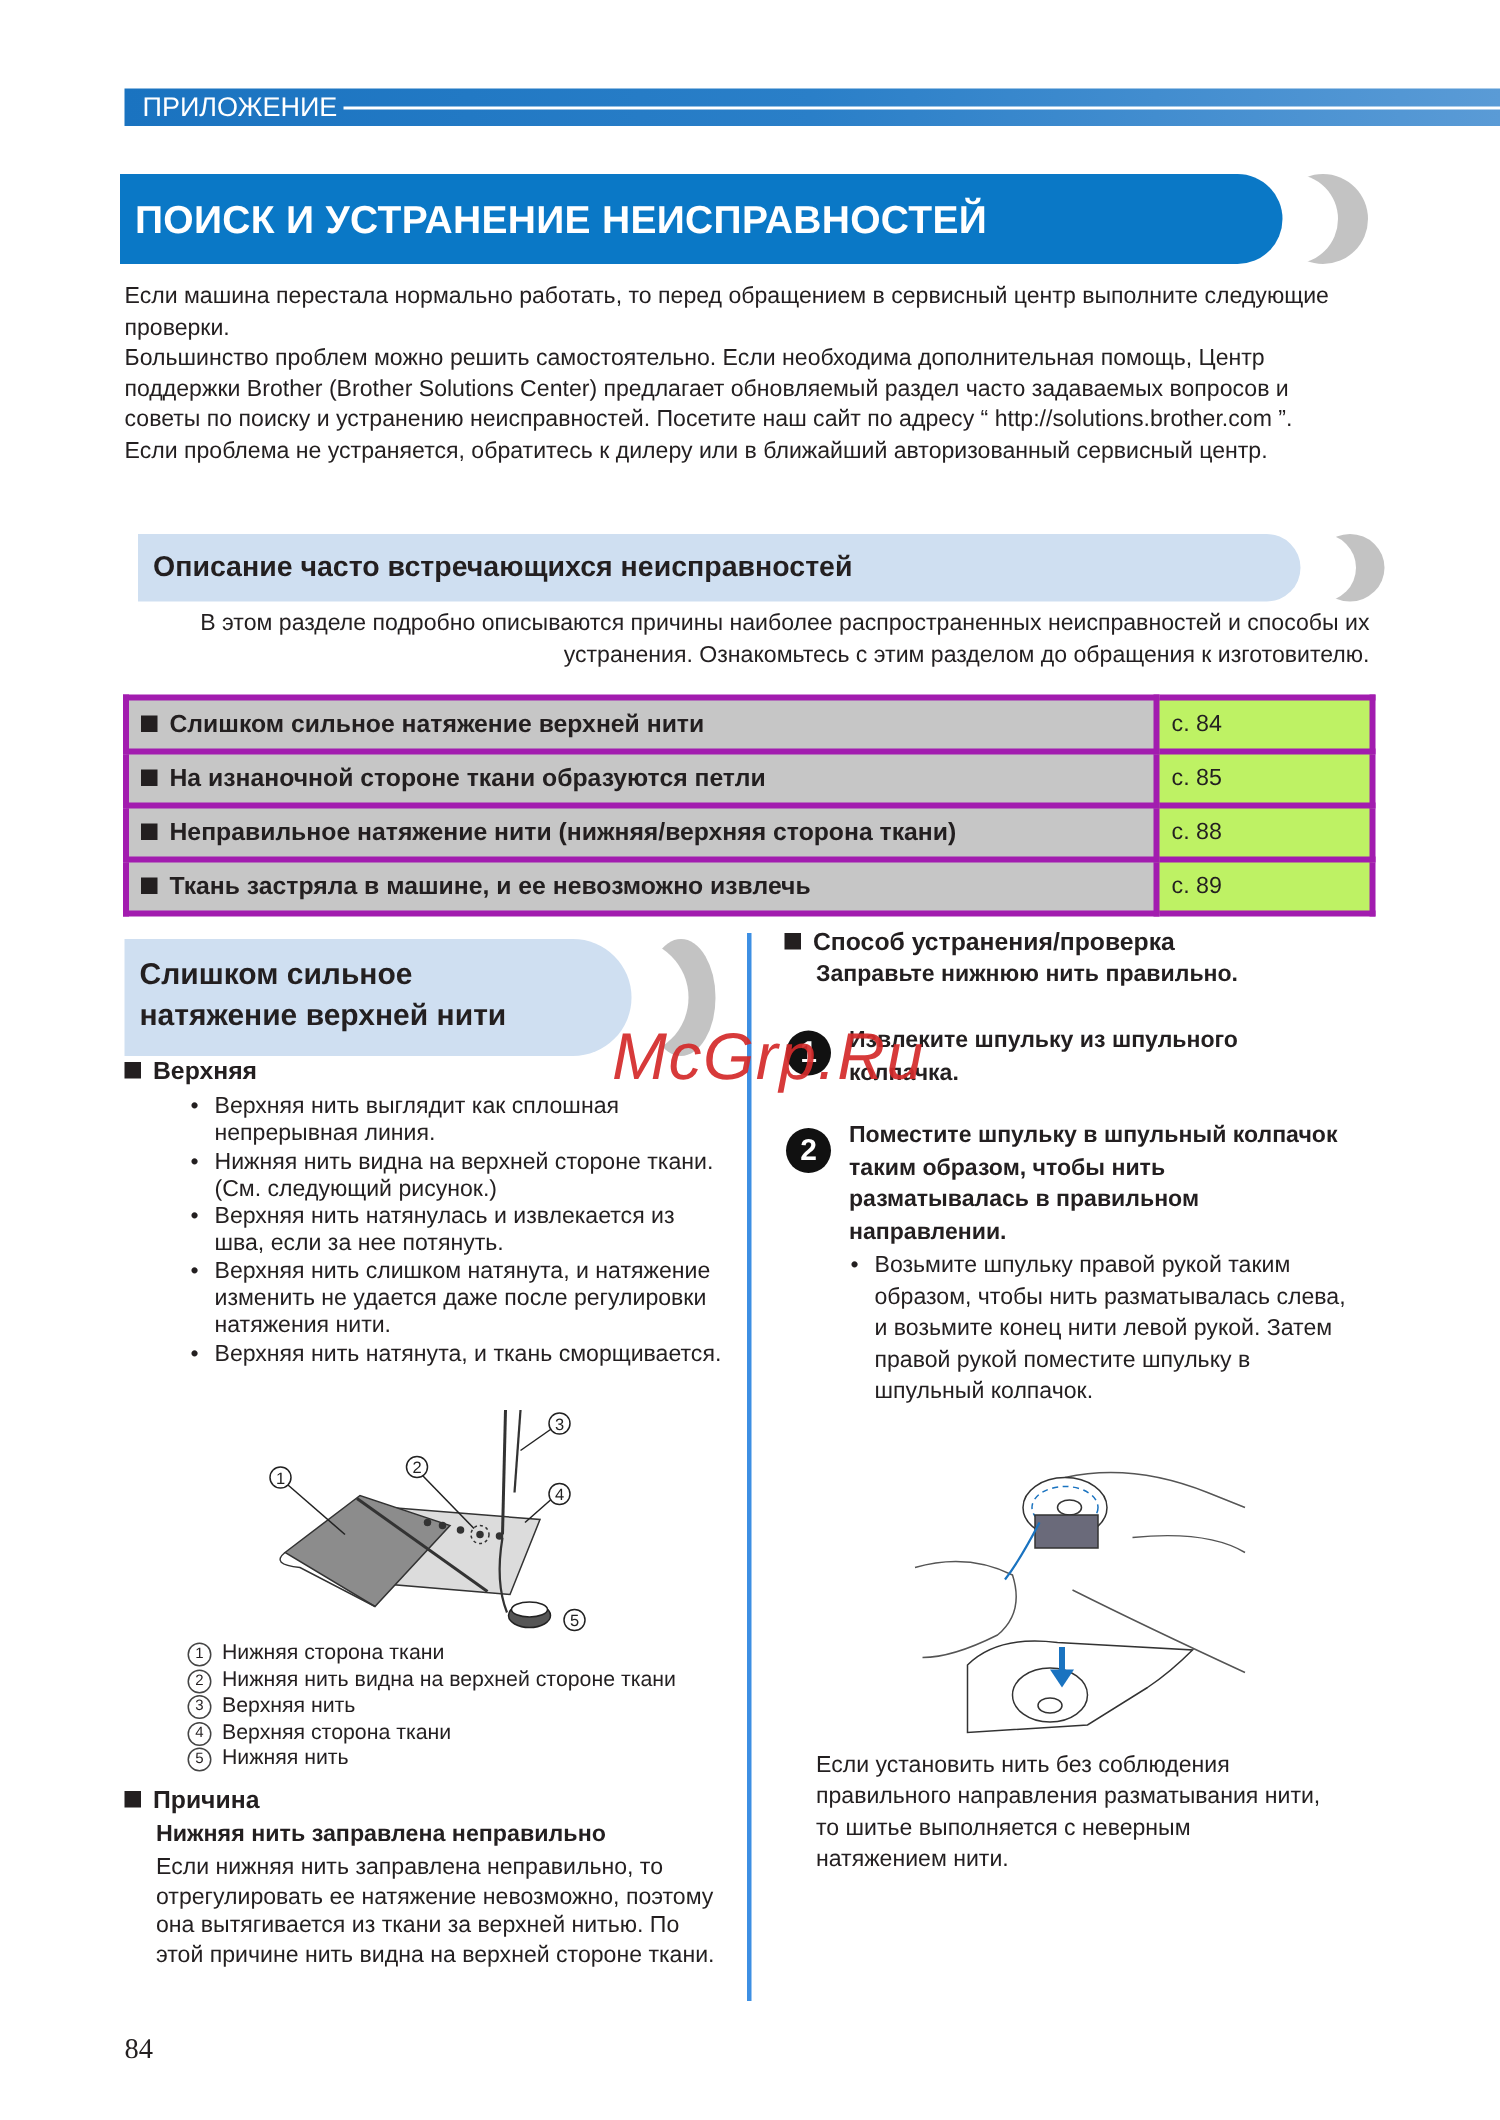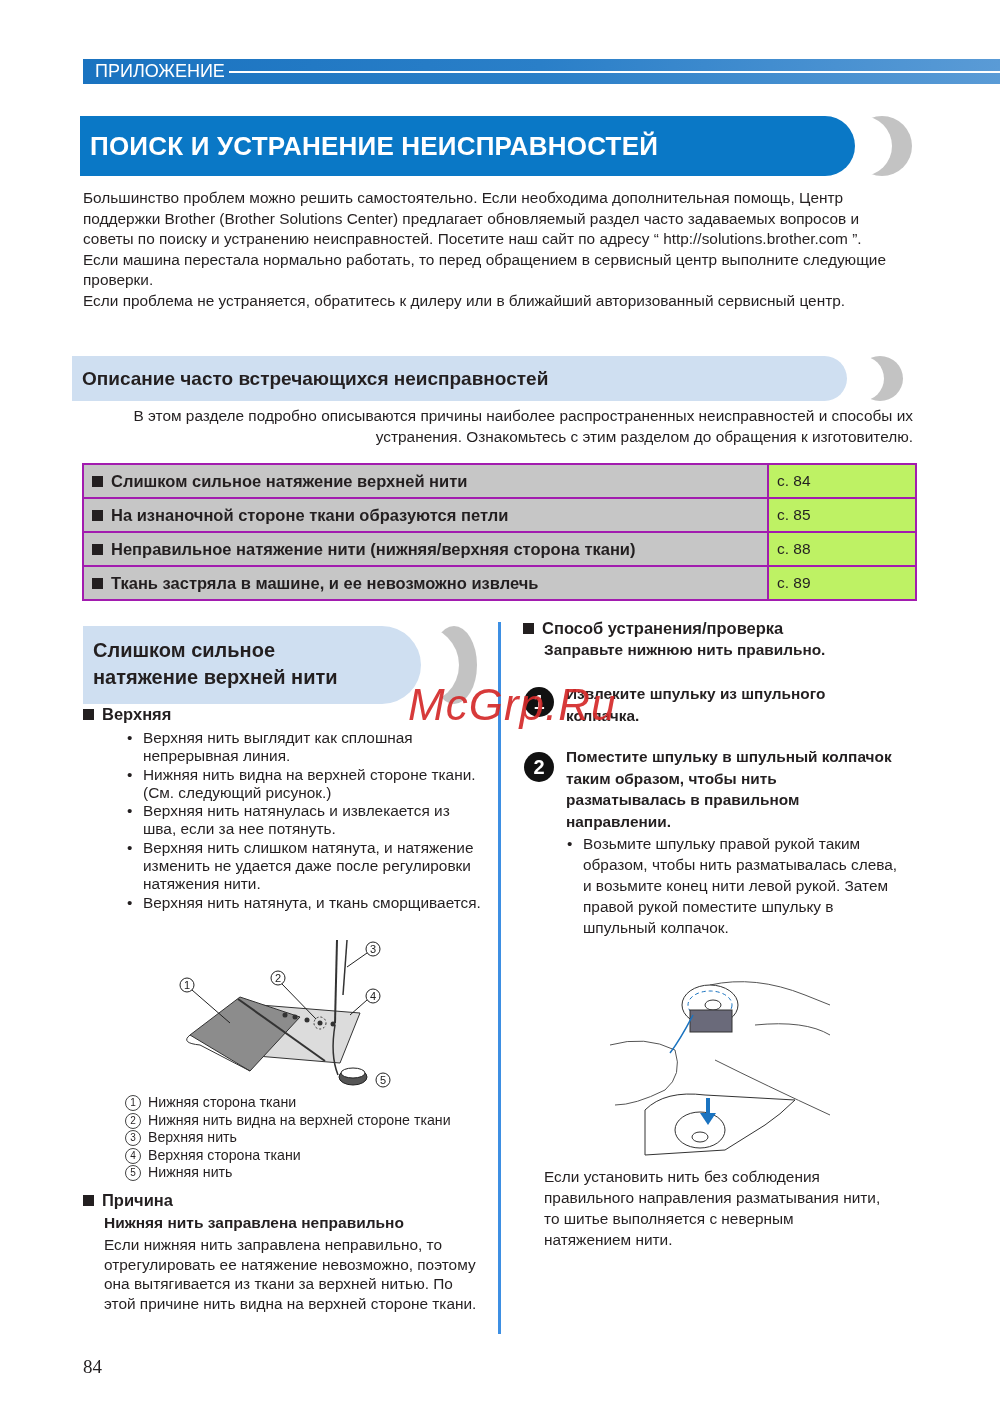--- a/index.html
+++ b/index.html
@@ -16,31 +16,31 @@
   .h1bar { position:absolute; left:0; top:0; width:775px; height:60px; background:#0a78c6;
            border-radius:0 30px 30px 0; display:flex; align-items:center; }
   .h1bar .t { color:#fff; font-weight:bold; font-size:26px; padding-left:10px; letter-spacing:0.2px; }
   .crescent { position:absolute; border-radius:50%; }
   .h1wrap .c-grey { left:772px; top:0; width:60px; height:60px; background:#c3c3c3; }
   .h1wrap .c-white { left:762px; top:0; width:50px; height:60px; background:#fff; border-radius:0 30px 30px 0; }
 
   .intro { position:absolute; left:83px; top:188px; width:830px; font-size:15.4px; line-height:20.6px; }
   .intro p { margin:0; }
 
-  .h2wrap { position:absolute; left:72px; top:356px; width:835px; height:45px; }
+  .h2wrap { position:absolute; left:92px; top:356px; width:835px; height:45px; }
   .h2bar { position:absolute; left:0; top:0; width:775px; height:45px; background:#cfdff1;
            border-radius:0 23px 23px 0; display:flex; align-items:center; }
   .h2bar .t { font-weight:bold; font-size:19px; padding-left:10px; }
   .h2wrap .c-grey { left:785px; top:0; width:46px; height:45px; background:#c3c3c3; }
   .h2wrap .c-white { left:772px; top:0; width:40px; height:45px; background:#fff; border-radius:0 23px 23px 0; }
 
   .sec2intro { position:absolute; left:83px; top:406px; width:830px; font-size:15.4px; line-height:20.6px;text-align:right; }
 
   .ftable { position:absolute; left:82px; top:463px; width:835px; border-collapse:collapse; }
-  .ftable td { border:2px solid #a21caf; height:32px; padding:0; }
+  .ftable td { border:4px solid #a21caf; height:32px; padding:0; }
   .ftable td.lbl { background:#c6c6c6; width:675px; font-weight:bold; font-size:16.5px; padding-left:8px; }
   .ftable td.pg { background:#bef264; font-size:15.5px; padding-left:8px; }
   .sq { display:inline-block; width:11px; height:11px; background:#231f20; margin-right:8px; vertical-align:0px; }
 
   .h3wrap { position:absolute; left:83px; top:626px; width:400px; height:78px; }
   .h3bar { position:absolute; left:0; top:0; width:338px; height:78px; background:#cfdff1;
            border-radius:0 39px 39px 0; }
   .h3bar .t { position:absolute; left:10px; top:11px; font-weight:bold; font-size:20px; line-height:27px; }
   .h3wrap .c-grey { left:348px; top:0; width:46px; height:78px; background:#c3c3c3; }
   .h3wrap .c-white { left:332px; top:0; width:44px; height:78px; background:#fff; border-radius:0 39px 39px 0; }
@@ -82,22 +82,22 @@
 
 <div class="h1wrap">
   <div class="crescent c-grey"></div>
   <div class="crescent c-white"></div>
   <div class="h1bar">
       <span class="t">ПОИСК И УСТРАНЕНИЕ НЕИСПРАВНОСТЕЙ</span>
     </div>
 </div>
 
 <div class="intro">
+  <p>Если машина перестала нормально работать, то перед обращением в сервисный центр выполните следующие проверки.</p>
   <p>Большинство проблем можно решить самостоятельно. Если необходима дополнительная помощь, Центр поддержки Brother (Brother Solutions Center) предлагает обновляемый раздел часто задаваемых вопросов и советы по поиску и устранению неисправностей. Посетите наш сайт по адресу “ http://solutions.brother.com ”.</p>
-  <p>Если машина перестала нормально работать, то перед обращением в сервисный центр выполните следующие проверки.</p>
   <p>Если проблема не устраняется, обратитесь к дилеру или в ближайший авторизованный сервисный центр.</p>
 </div>
 
 <div class="h2wrap">
   <div class="crescent c-grey"></div>
   <div class="crescent c-white"></div>
   <div class="h2bar">
       <span class="t">Описание часто встречающихся неисправностей</span>
     </div>
 </div>

